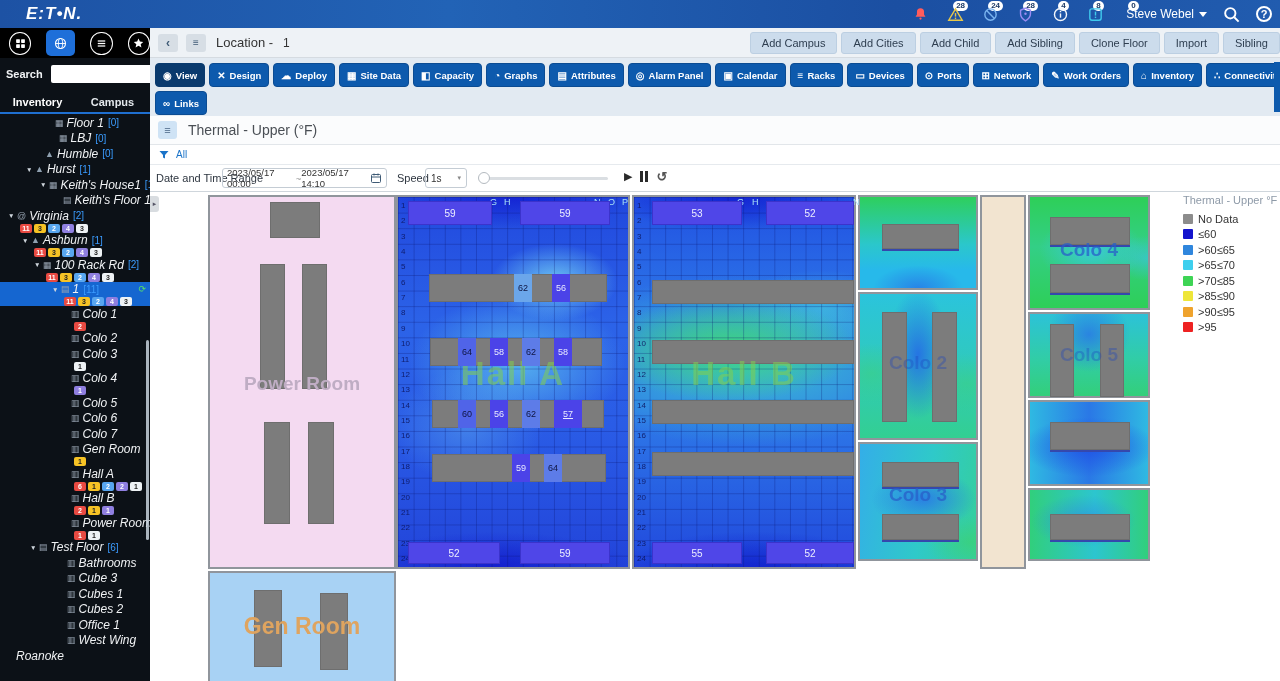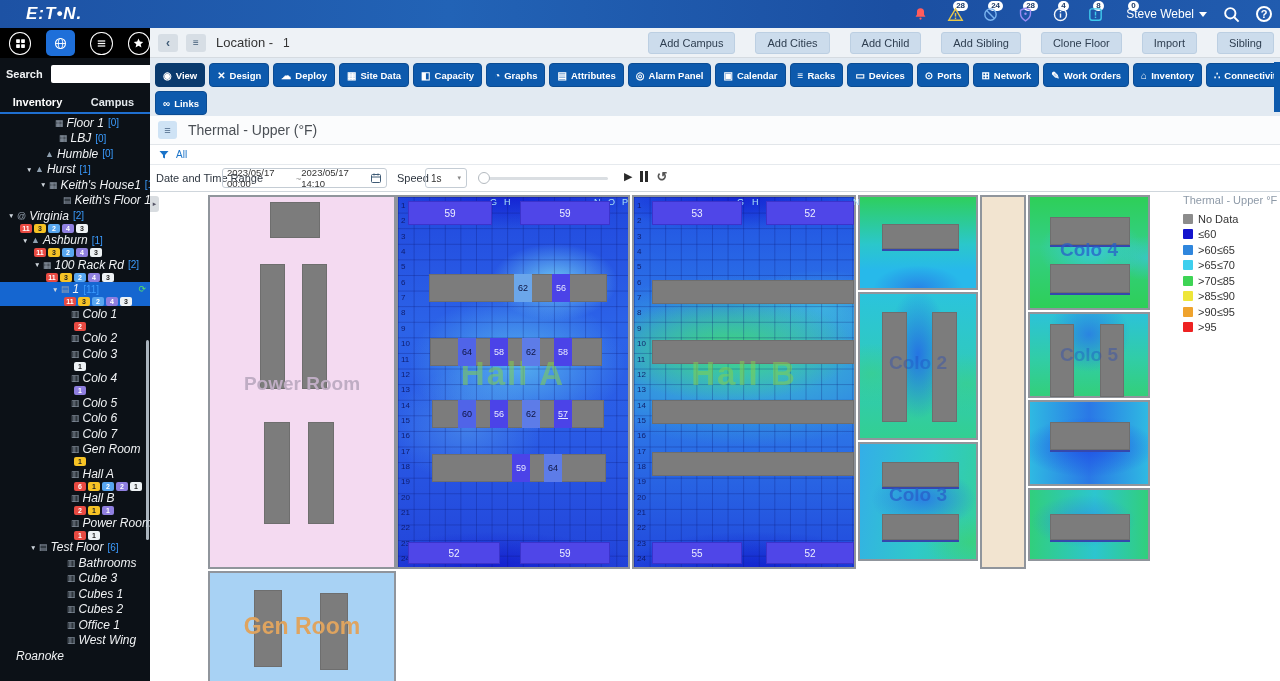--- a/index.html
+++ b/index.html
@@ -57,21 +57,21 @@
 
   
   .main{position:absolute;left:150px;top:28px;width:1130px;height:653px;background:#fff;}
 
   .page-header{position:absolute;left:0;top:0;width:1130px;height:30px;background:#eef2f6;
                border-bottom:1px solid #d5dbe1;display:flex;align-items:center;}
   .sq-btn{width:20px;height:18px;background:#d7dee5;border-radius:3px;color:#3e5a75;font-size:12px;font-weight:bold;
           display:flex;align-items:center;justify-content:center;margin-left:8px;}
   .ph-title{font-size:13px;color:#333;margin-left:10px;}
   .ph-num{font-size:12px;color:#333;margin-left:10px;}
-  .ph-actions{position:absolute;right:6px;display:flex;gap:20px;}
+  .ph-actions{position:absolute;right:0;display:flex;gap:4px;}
   .lt-btn{background:#ccdcec;border:1px solid #bccfe2;border-radius:3px;color:#2e3e50;font-size:11px;
           padding:4px 11px;white-space:nowrap;}
 
   .toolbar{position:absolute;left:0;top:30px;width:1130px;height:58px;background:#e2eaf2;}
   .tb-row{position:absolute;left:5px;display:flex;gap:4px;}
   .blue-btn{height:24px;background:#0d5aad;border:1px solid #0b4c93;border-radius:4px;color:#fff;
             font-size:9.5px;font-weight:bold;display:flex;align-items:center;gap:4px;padding:0 7px;white-space:nowrap;}
   .blue-btn .bi{font-size:10px;}
   .blue-btn.active{background:#093a6e;border-color:#093a6e;}
   .toolbar-edge{position:absolute;right:0;top:4px;width:6px;height:50px;background:#0d5aad;}
@@ -810,21 +810,21 @@
           <div class="vcell" style="left: 154px; top: 77px; width: 18px; height: 28px; position: absolute; background: rgb(75, 67, 232); color: rgb(233, 234, 255);">56</div>
           <div class="rack" style="left: 32px; top: 141px; width: 172px; height: 28px; position: absolute;"></div>
           <div class="vcell" style="left: 60px; top: 141px; width: 18px; height: 28px; position: absolute; background: rgb(80, 100, 232);">64</div>
           <div class="vcell" style="left: 92px; top: 141px; width: 18px; height: 28px; position: absolute; background: rgb(75, 67, 232); color: rgb(233, 234, 255);">58</div>
           <div class="vcell" style="left: 124px; top: 141px; width: 18px; height: 28px; position: absolute; background: rgb(93, 124, 232);">62</div>
           <div class="vcell" style="left: 156px; top: 141px; width: 18px; height: 28px; position: absolute; background: rgb(75, 67, 232); color: rgb(233, 234, 255);">58</div>
           <div class="rack" style="left: 34px; top: 203px; width: 172px; height: 28px; position: absolute;"></div>
           <div class="vcell" style="left: 60px; top: 203px; width: 18px; height: 28px; position: absolute; background: rgb(80, 100, 232);">60</div>
           <div class="vcell" style="left: 92px; top: 203px; width: 18px; height: 28px; position: absolute; background: rgb(75, 67, 232); color: rgb(233, 234, 255);">56</div>
           <div class="vcell" style="left: 124px; top: 203px; width: 18px; height: 28px; position: absolute; background: rgb(93, 124, 232);">62</div>
-          <div class="vcell" style="left: 156px; top: 203px; width: 18px; height: 28px; position: absolute; background: rgb(75, 67, 232); color: rgb(233, 234, 255); text-decoration: underline;">57</div>
+          <div class="vcell" style="left: 156px; top: 203px; width: 28px; height: 28px; position: absolute; background: rgb(75, 67, 232); color: rgb(233, 234, 255); text-decoration: underline;">57</div>
           <div class="rack" style="left: 34px; top: 257px; width: 174px; height: 28px; position: absolute;"></div>
           <div class="vcell" style="left: 114px; top: 257px; width: 18px; height: 28px; position: absolute; background: rgb(75, 67, 232); color: rgb(233, 234, 255);">59</div>
           <div class="vcell" style="left: 146px; top: 257px; width: 18px; height: 28px; position: absolute; background: rgb(93, 124, 232);">64</div>
           <div class="hall-label" style="left: 0px; top: 158px; width: 230px; position: absolute;">Hall A</div>
         </div>
         <div class="room gridded hall-b" style="left: 482px; top: 3px; width: 224px; height: 374px; position: absolute;">
           <div class="rownum" style="left: 3px; top: 4px; width: 14px; position: absolute;">1</div>
           <div class="rownum" style="left: 3px; top: 19.35px; width: 14px; position: absolute;">2</div>
           <div class="rownum" style="left: 3px; top: 34.7px; width: 14px; position: absolute;">3</div>
           <div class="rownum" style="left: 3px; top: 50.05px; width: 14px; position: absolute;">4</div>

